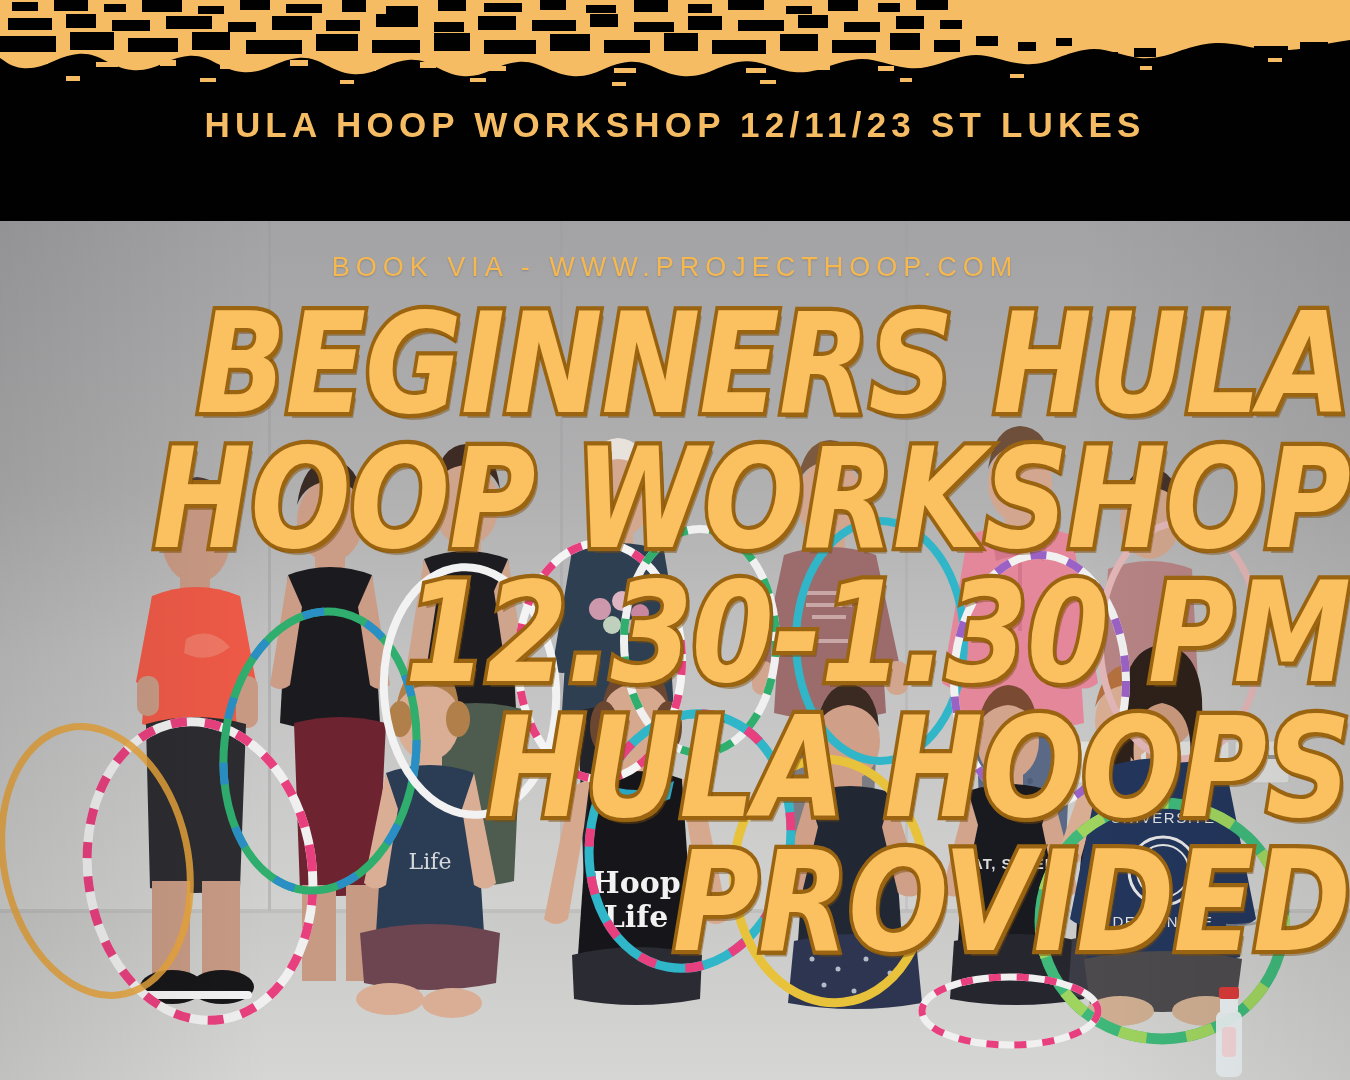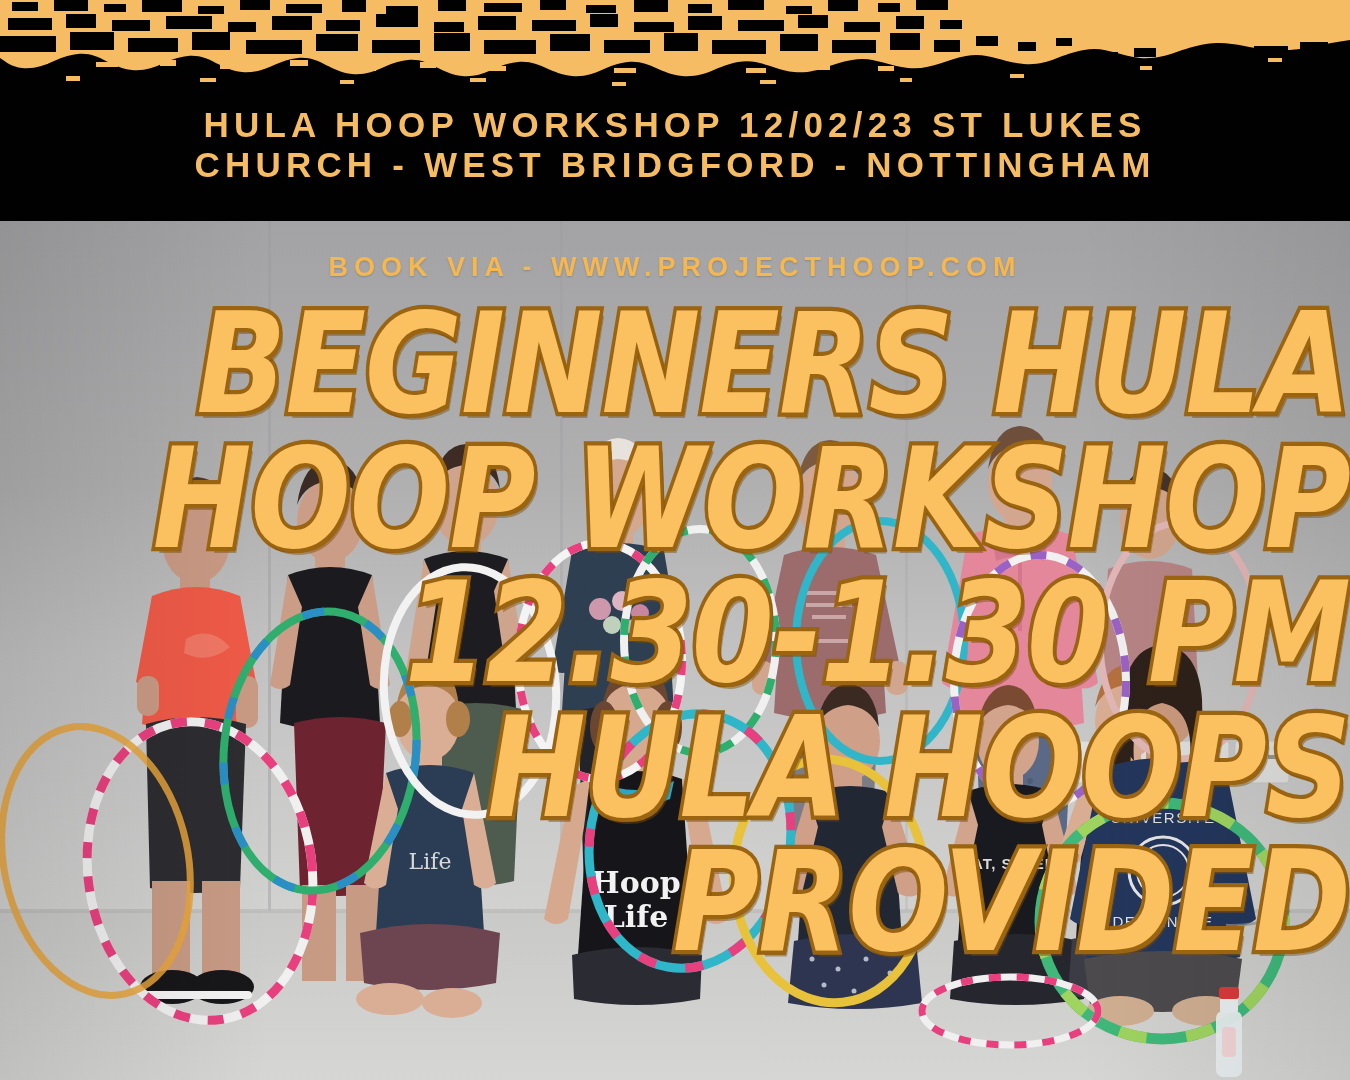--- a/index.html
+++ b/index.html
@@ -55,21 +55,21 @@
     z-index:5;
   }
   .photo svg { display:block; width:1350px; height:859px; }
 
   
   .book-line {
     position:absolute; left:0; right:0; top:252px;
     text-align:center;
     color:#F6B84E;
     font-family:"Liberation Sans", sans-serif;
-    font-weight:700;
+    font-weight:400;
     font-size:27px;
     letter-spacing:6px;
     white-space:nowrap;
     z-index:30;
     text-shadow:0 1px 2px rgba(0,0,0,.18);
   }
 
   
   .headline {
     position:absolute;
@@ -521,22 +521,21 @@
             <rect x="760" y="80" width="16" height="4"></rect>
           <rect x="900" y="78" width="12" height="4"></rect>
             <rect x="1010" y="74" width="14" height="4"></rect>
           <rect x="1140" y="66" width="12" height="4"></rect>
             <rect x="1268" y="58" width="14" height="4"></rect>
         </g>
       </svg>
     </div>
 
     <div class="banner-text">
-      <span class="bline">HULA HOOP WORKSHOP 12/02/23 ST LUKES</span>
-      <span class="bline">CHURCH - WEST BRIDGFORD - NOTTINGHAM</span>
+      <span class="bline">HULA HOOP WORKSHOP 12/11/23 ST LUKES</span>
     </div>
   </div>
 
   <div class="book-line">BOOK VIA - WWW.PROJECTHOOP.COM</div>
 
   <div class="headline">
     <span class="hl hl-1">BEGINNERS HULA</span>
     <span class="hl hl-2">HOOP WORKSHOP</span>
     <span class="hl hl-3">12.30-1.30 PM</span>
     <span class="hl hl-4">HULA HOOPS</span>

